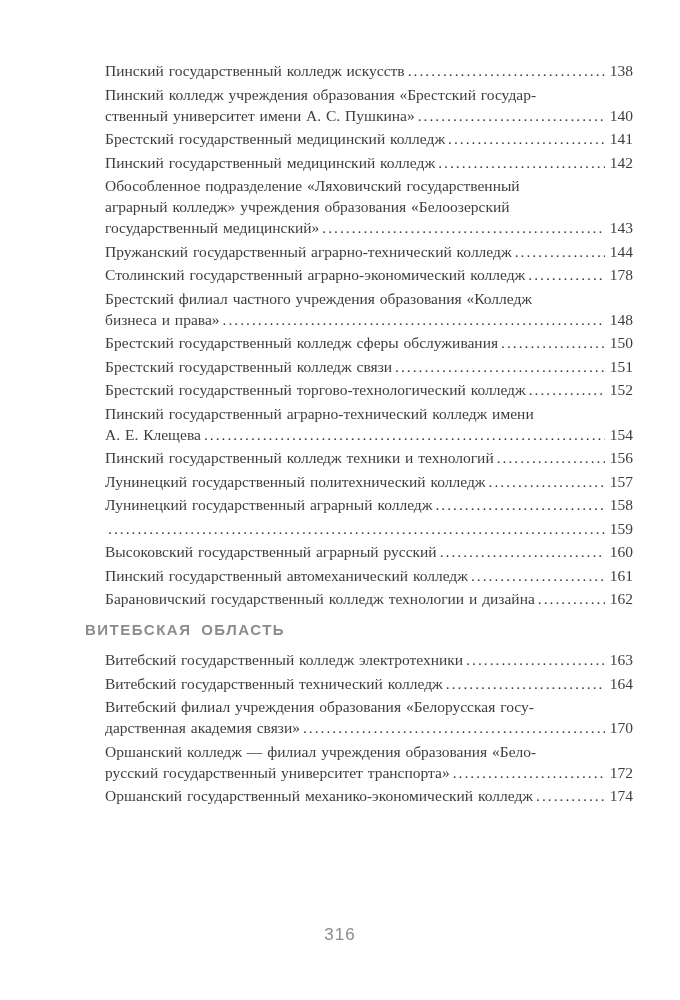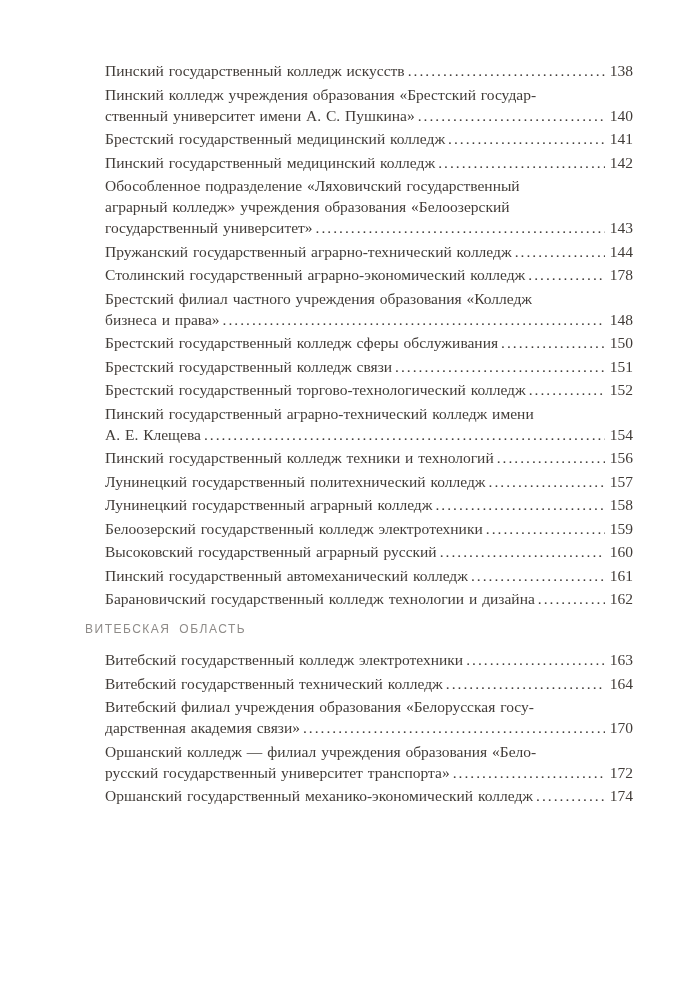--- a/index.html
+++ b/index.html
@@ -17,22 +17,22 @@
     color:var(--text);
     overflow:hidden;
   }
   .toc{
     position:absolute;
     left:85px;top:60px;
     width:548px;
   }
   .section-heading{
     font-family:"Liberation Sans", sans-serif;
-    font-weight:400;
-    font-size:12px;
+    font-weight:700;
+    font-size:15px;
     line-height:21px;
     color:var(--muted);
     letter-spacing:1.5px;
     word-spacing:4px;
     margin:10px 0 9px 0;
   }
   .entry{
     padding-left:20px;
     margin-bottom:2.5px;
     font-size:15.5px;
@@ -111,21 +111,21 @@
         <div class="entry-line last">
           <span class="lt">Пинский государственный медицинский колледж</span>
           <span class="leader"></span>
           <span class="pg">142</span>
         </div>
       </div>
       <div class="entry">
         <div class="entry-line wrapped">Обособленное подразделение «Ляховичский государственный</div>
         <div class="entry-line wrapped">аграрный колледж» учреждения образования «Белоозерский</div>
         <div class="entry-line last">
-          <span class="lt">государственный университет»</span>
+          <span class="lt">государственный медицинский»</span>
           <span class="leader"></span>
           <span class="pg">143</span>
         </div>
       </div>
       <div class="entry">
         <div class="entry-line last">
           <span class="lt">Пружанский государственный аграрно-технический колледж</span>
           <span class="leader"></span>
           <span class="pg">144</span>
         </div>
@@ -190,21 +190,20 @@
       </div>
       <div class="entry">
         <div class="entry-line last">
           <span class="lt">Лунинецкий государственный аграрный колледж</span>
           <span class="leader"></span>
           <span class="pg">158</span>
         </div>
       </div>
       <div class="entry">
         <div class="entry-line last">
-          <span class="lt">Белоозерский государственный колледж электротехники</span>
           <span class="leader"></span>
           <span class="pg">159</span>
         </div>
       </div>
       <div class="entry">
         <div class="entry-line last">
           <span class="lt">Высоковский государственный аграрный русский</span>
           <span class="leader"></span>
           <span class="pg">160</span>
         </div>
@@ -255,13 +254,16 @@
         </div>
       </div>
       <div class="entry">
         <div class="entry-line last">
           <span class="lt">Оршанский государственный механико-экономический колледж</span>
           <span class="leader"></span>
           <span class="pg">174</span>
         </div>
       </div>
     </main>
+  <footer class="folio">
+    <span>316</span>
+  </footer>
 </div>
 
 </body></html>

